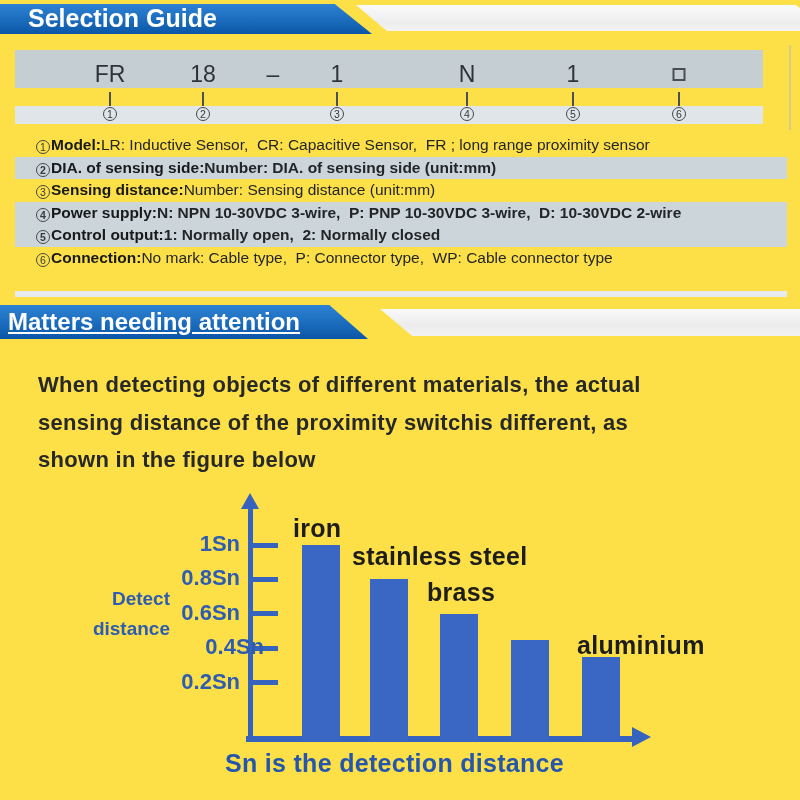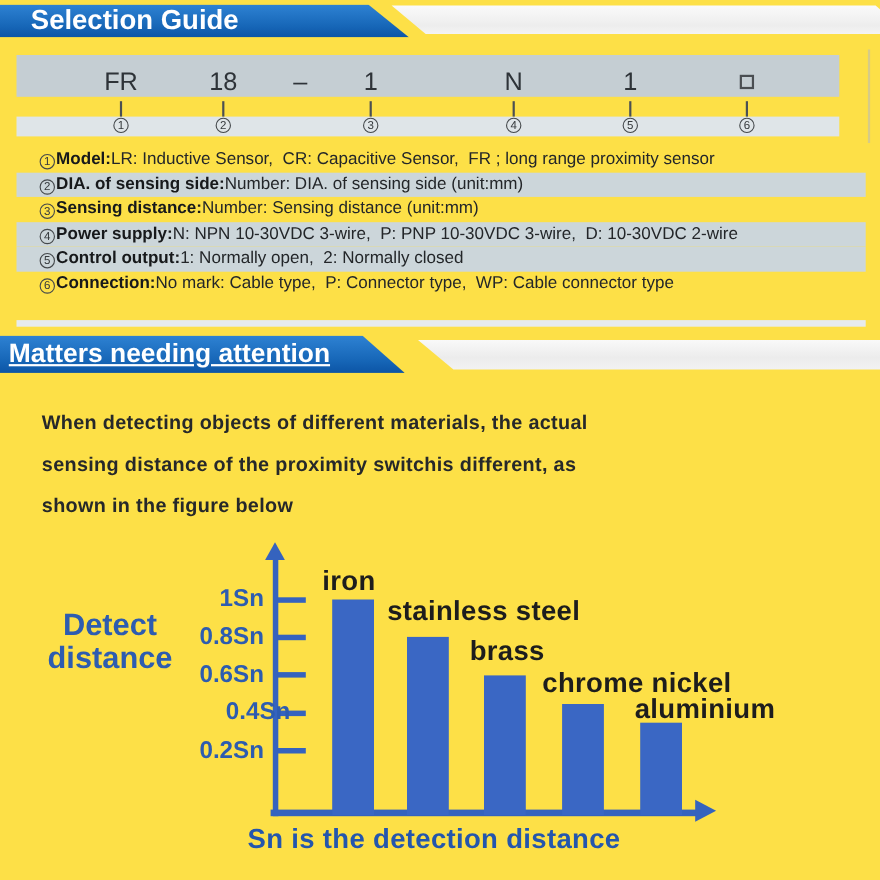--- a/index.html
+++ b/index.html
@@ -26,38 +26,38 @@
   .model-box{display:inline-block;width:13px;height:13px;border:2px solid #4a4e52;background:transparent;}
   .model-tick{position:absolute;top:92px;width:2px;height:14px;background:#4b5053;}
   .num-band{position:absolute;left:15px;top:106px;width:748px;height:18px;background:var(--number-band);}
   .circ{display:inline-block;width:14px;height:14px;border:1px solid #44484b;border-radius:50%;font-size:10.5px;line-height:13px;text-align:center;color:#35393c;background:transparent;}
   .num-band .circ{position:absolute;top:1px;transform:translateX(-50%);}
   .edge-line{position:absolute;left:789px;top:45px;width:2px;height:85px;background:#b6babd;opacity:.55;}
 
   
   .spec-rows{position:absolute;left:15px;top:134px;width:772px;}
   .spec-row{height:22.5px;line-height:22.5px;font-size:15.5px;color:#232629;padding-left:21px;white-space:pre;}
-  .spec-row.shaded{background:var(--row-shade);}
+  .spec-row.shaded{background:var(--row-shade);font-weight:bold;}
   .spec-row.indent{padding-left:145px;}
   .spec-row b{color:#17191b;}
   .spec-row .circ{margin-right:1px;vertical-align:-1px;}
   .sep-band{position:absolute;left:15px;top:291px;width:772px;height:6px;background:#e7ebed;}
 
   
-  .para{position:absolute;left:38px;top:366px;font-size:18px;font-weight:bold;color:var(--dark-text);letter-spacing:.3px;}
+  .para{position:absolute;left:38px;top:366px;font-size:22px;font-weight:bold;color:var(--dark-text);letter-spacing:.3px;}
   .para div{line-height:37.5px;white-space:nowrap;}
 
   
   .yaxis,.xaxis,.ytick,.bar{position:absolute;background:var(--axis-blue);}
   .bar{background:var(--bar-blue);}
   .yarrow{position:absolute;width:0;height:0;border-left:9px solid transparent;border-right:9px solid transparent;border-bottom:16px solid var(--axis-blue);}
   .xarrow{position:absolute;width:0;height:0;border-top:10px solid transparent;border-bottom:10px solid transparent;border-left:19px solid var(--axis-blue);}
   .ytick-label{position:absolute;font-size:22px;font-weight:600;color:var(--chart-text-blue);white-space:nowrap;}
   .bar-label{position:absolute;font-size:25px;font-weight:600;color:#1d1d1d;letter-spacing:.3px;white-space:nowrap;}
-  .ylabel{position:absolute;left:30px;top:553px;width:140px;text-align:center;font-size:28px;font-weight:bold;color:var(--chart-text-blue);line-height:30px;}
+  .ylabel{position:absolute;left:30px;top:584px;width:140px;text-align:right;font-size:19px;font-weight:bold;color:var(--chart-text-blue);line-height:30px;}
   .caption{position:absolute;left:225px;top:749px;width:400px;text-align:left;font-size:25px;font-weight:bold;color:var(--caption-blue);letter-spacing:.3px;white-space:nowrap;}
 </style>
 </head>
 <body>
 
 <div class="page">
 
   <div class="banner banner1">
     <span>Selection Guide</span>
   </div>
@@ -131,16 +131,15 @@
     <div class="ytick-label" style="right: 536px; top: 634.2px;">0.4Sn</div>
     <div class="ytick" style="left: 252px; top: 680.1px; width: 26px; height: 5px;"></div>
     <div class="ytick-label" style="right: 560px; top: 668.6px;">0.2Sn</div>
     <div class="bar" style="left: 302px; top: 545px; width: 38px; height: 196px;"></div>
     <div class="bar-label" style="left: 293px; top: 514px;">iron</div>
     <div class="bar" style="left: 370px; top: 579.4px; width: 38px; height: 161.6px;"></div>
     <div class="bar-label" style="left: 352px; top: 542px;">stainless steel</div>
     <div class="bar" style="left: 440px; top: 613.8px; width: 38px; height: 127.2px;"></div>
     <div class="bar-label" style="left: 427px; top: 578px;">brass</div>
     <div class="bar" style="left: 511px; top: 639.6px; width: 38px; height: 101.4px;"></div>
-    <div class="bar-label" style="left: 493px; top: 607px;">chrome nickel</div>
     <div class="bar" style="left: 582px; top: 656.8px; width: 38px; height: 84.2px;"></div>
     <div class="bar-label" style="left: 577px; top: 631px;">aluminium</div>
   </div>
 
 </body></html>

